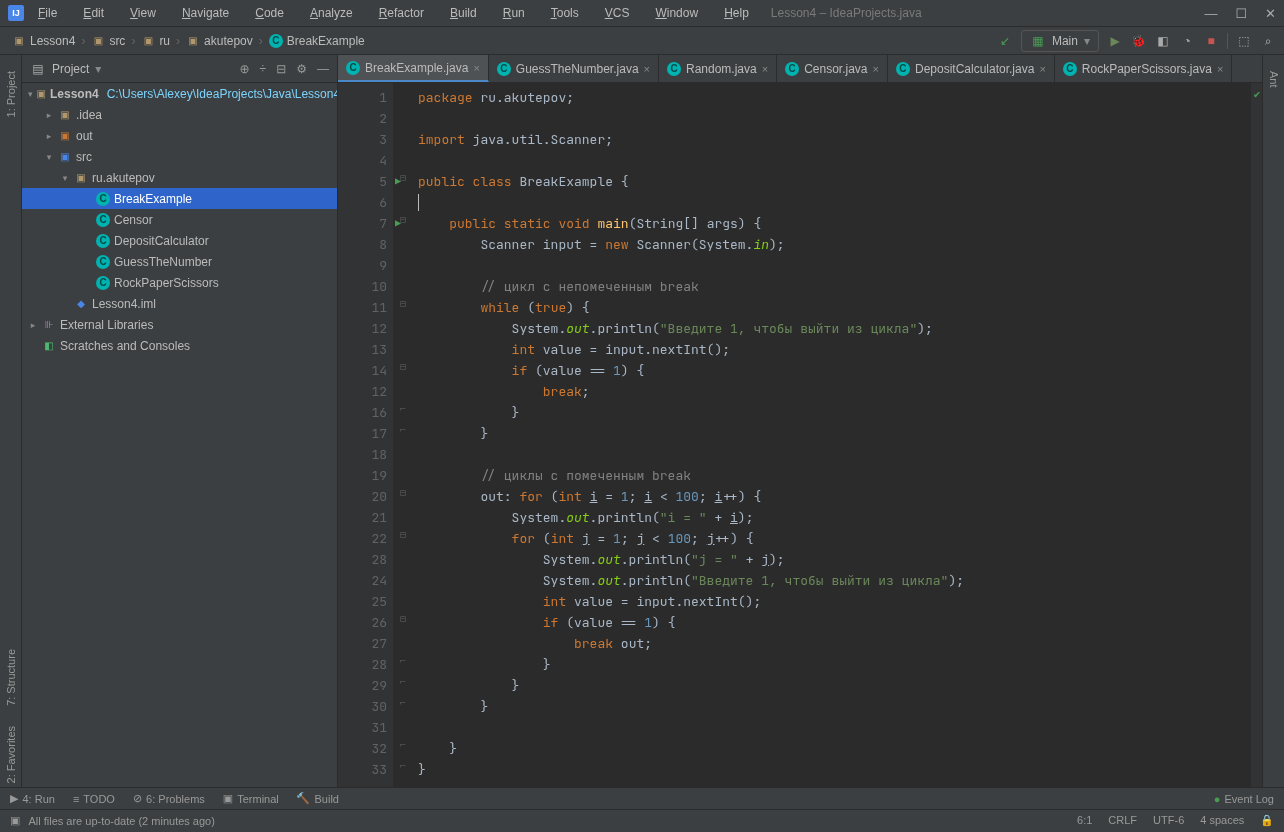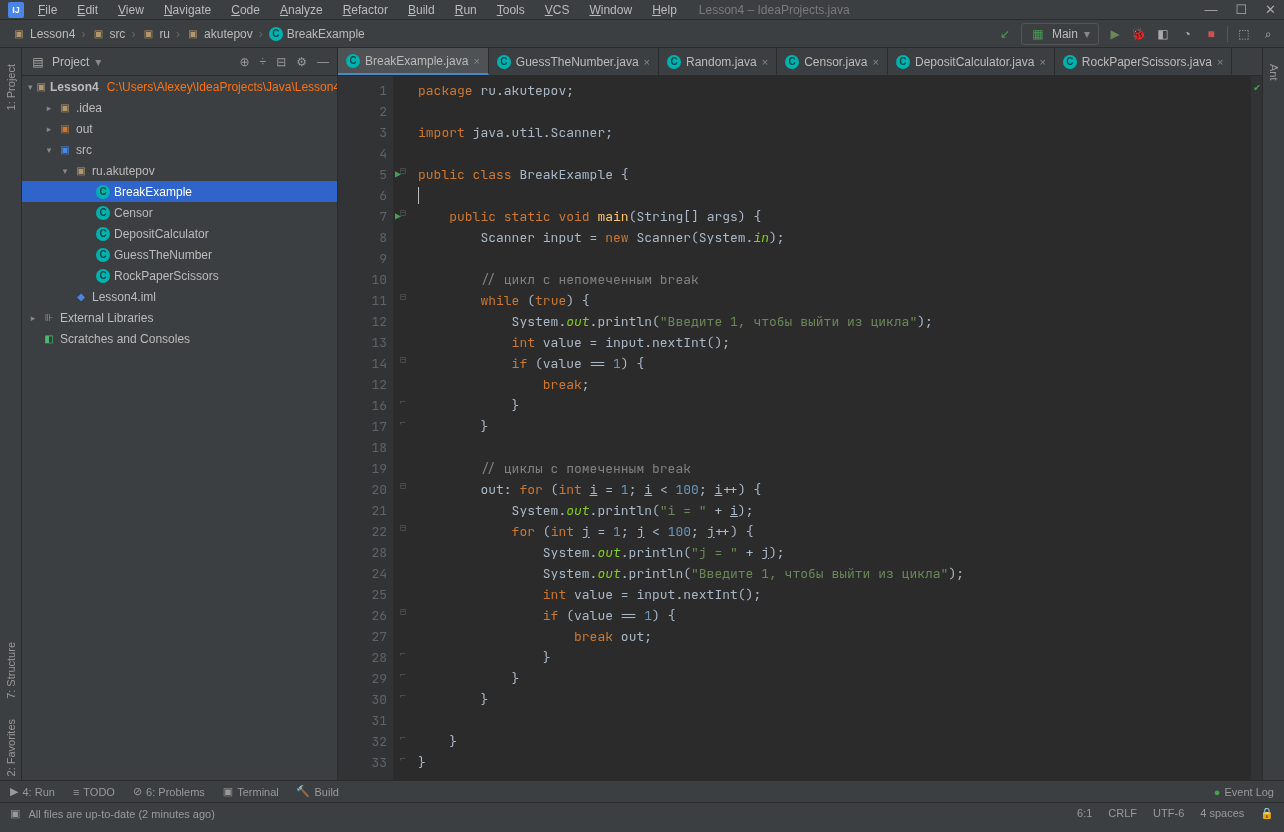--- a/index.html
+++ b/index.html
@@ -1,19 +1,19 @@
 <!DOCTYPE html>
 <html><head>
 <meta charset="utf-8">
 <style>
   * { margin: 0; padding: 0; box-sizing: border-box; }
   body { font-family: "Segoe UI", Arial, sans-serif; font-size: 12px; background: #3c3f41; color: #bbbbbb; width: 1284px; height: 832px; overflow: hidden; }
-  .titlebar { height: 20px; background: #3c3f41; display: flex; align-items: center; padding: 0 8px; border-bottom: 1px solid #2b2b2b; }
+  .titlebar { height: 27px; background: #3c3f41; display: flex; align-items: center; padding: 0 8px; border-bottom: 1px solid #2b2b2b; }
   .titlebar .logo { width: 16px; height: 16px; background: #4a86e8; border-radius: 2px; margin-right: 8px; display:inline-flex;align-items:center;justify-content:center;color:#fff;font-size:9px;font-weight:bold;}
-  .menubar { display:flex; gap:8px;justify-content:center; }
+  .menubar { display:flex; gap:14px;justify-content:center; }
   .menubar span { padding: 2px 6px; cursor:default; }
   .menubar span u { text-decoration: underline; }
   .titlebar .title { margin-left:16px; color:#7a7a7a; }
   .titlebar .wincontrols { margin-left:auto; display:flex; gap:18px; color:#aaaaaa; font-size:13px; }
   .crumbbar { height: 28px; background:#3c3f41; border-bottom:1px solid #2b2b2b; display:flex; align-items:center; padding:0 8px; }
   .crumb { display:flex; align-items:center; gap:4px; padding:0 4px; }
   .chev { color:#666; margin:0 2px; }
   .crumbbar .right { margin-left:auto; display:flex; align-items:center; gap:8px; }
   .runcfg { border:1px solid #555; border-radius:3px; padding:2px 8px; display:flex; align-items:center; gap:6px; background:#3c3f41;}
   .toolicon { width:16px; height:16px; display:inline-flex;align-items:center;justify-content:center; color:#aaa; }
@@ -25,21 +25,21 @@
   .rightstrip { width:22px; background:#3c3f41; border-left:1px solid #2b2b2b; display:flex;flex-direction:column;align-items:center;}
   .rightstrip .vlabel { writing-mode: vertical-rl; margin-top:12px; color:#999; font-size:11px; padding:4px 0;}
 
   .sidebar { width:316px; background:#3c3f41; border-right:1px solid #2b2b2b; display:flex; flex-direction:column; }
   .sidebar-hdr { height:28px; border-bottom:1px solid #2b2b2b; display:flex; align-items:center; padding:0 8px; gap:6px; }
   .sidebar-hdr .right { margin-left:auto; display:flex; gap:10px; color:#999;}
   .tree { flex:1; overflow:auto; font-size:12px; }
   .node { display:flex; align-items:center; height:21px; padding-left:6px; gap:4px; white-space:nowrap;}
   .node .arrow { width:10px; color:#888; font-size:9px; text-align:center;}
   .node.selected { background:#2f65ca; color:#fff; }
-  .dimpath { color:#f97316; }
+  .dimpath { color:#7dd3fc; }
   .ico { width:14px; height:14px; display:inline-flex; align-items:center; justify-content:center; font-size:10px; border-radius:2px;}
   .ico.folder { color:#b0976d; }
   .ico.folder-o { color:#cb7832; }
   .ico.class { background:#00b3b0; color:#004a48; border-radius:50%; font-weight:bold;}
   .ico.java { color:#4a86e8; }
   .ico.lib { color:#a782bb; }
   .ico.scr { color:#4db870; }
 
   .editor { flex:1; background:#2b2b2b; display:flex; flex-direction:column; overflow:hidden; }
   .tabs { height:28px; background:#3c3f41; border-bottom:1px solid #2b2b2b; display:flex; align-items:stretch; overflow:hidden;}

